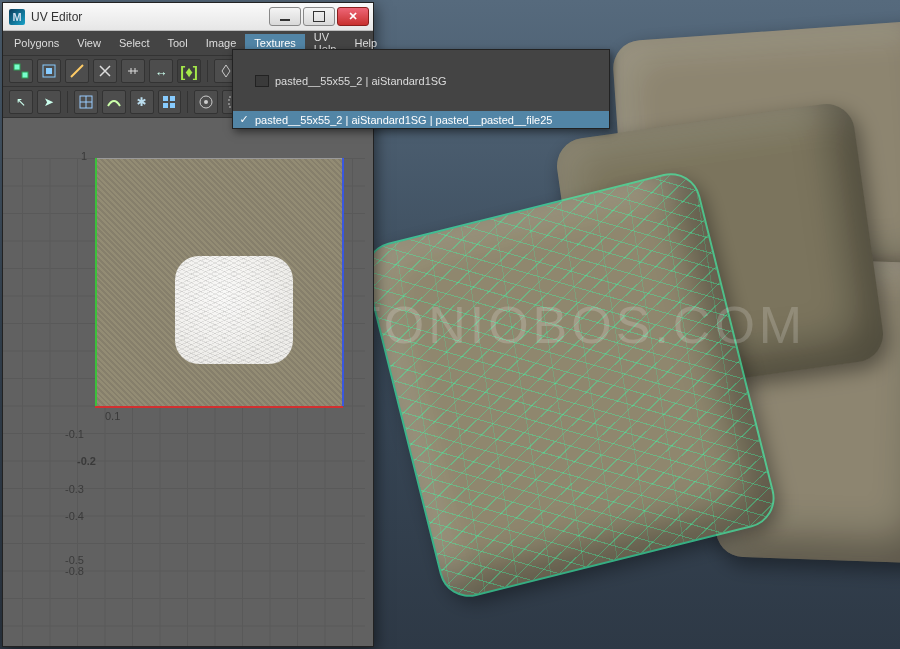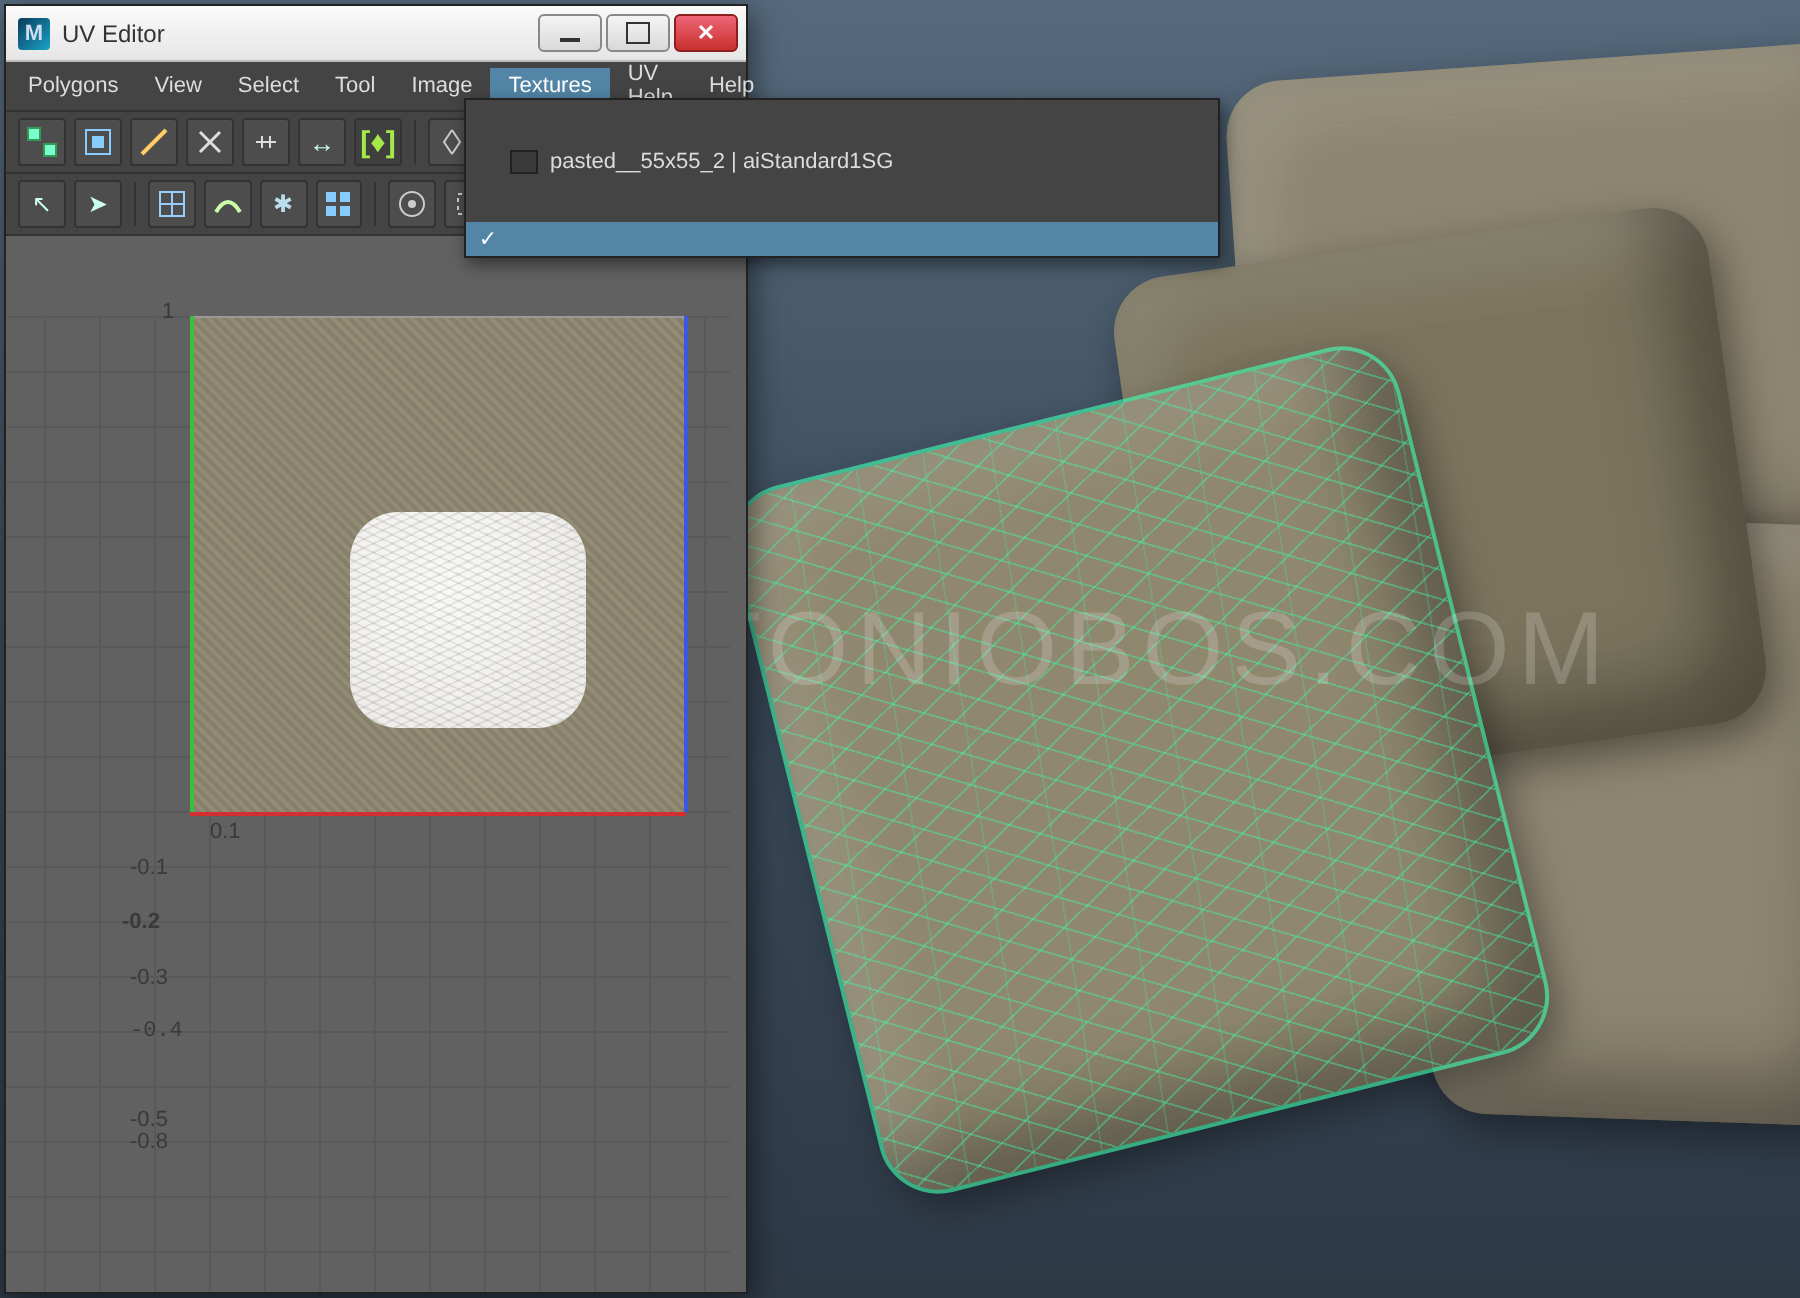--- a/index.html
+++ b/index.html
@@ -237,30 +237,31 @@
     <div class="uvtex"></div>
     <div class="uv-top"></div>
     <div class="uv-axis-green"></div>
     <div class="uv-axis-blue"></div>
     <div class="uv-axis-red"></div>
     <div class="uvshell"></div>
 
     <span class="ticklabel" style="left:78px; top:32px;">1</span>
     <span class="ticklabel" style="left:102px; top:292px;">0.1</span>
     <span class="ticklabel" style="left:62px; top:310px;">-0.1</span>
-    <span class="ticklabel" style="left:58px; top:337px;font-weight:bold;">-0.2</span>
+    <span class="ticklabel" style="left:74px; top:337px;font-weight:bold;">-0.2</span>
     <span class="ticklabel" style="left:62px; top:365px;">-0.3</span>
-    <span class="ticklabel" style="left:62px; top:392px;font-family:Liberation Mono, monospace;">-0.4</span>
+    <span class="ticklabel" style="left:62px; top:392px;">-0.4</span>
     <span class="ticklabel" style="left:62px; top:436px;">-0.5</span>
     <span class="ticklabel" style="left:62px; top:447px;">-0.8</span>
   </div>
 </div>
 
 <div class="dropdown">
   <div class="dd-row">
     <span class="dd-chk"></span>
     <span class="dd-sw"></span>
     <span>pasted__55x55_2 | aiStandard1SG</span>
   </div>
   <div class="dd-row sel">
     <span class="dd-chk">✓</span>
+    <span>pasted__55x55_2 | aiStandard1SG | pasted__pasted__file25</span>
   </div>
 </div>
 
 </body></html>

